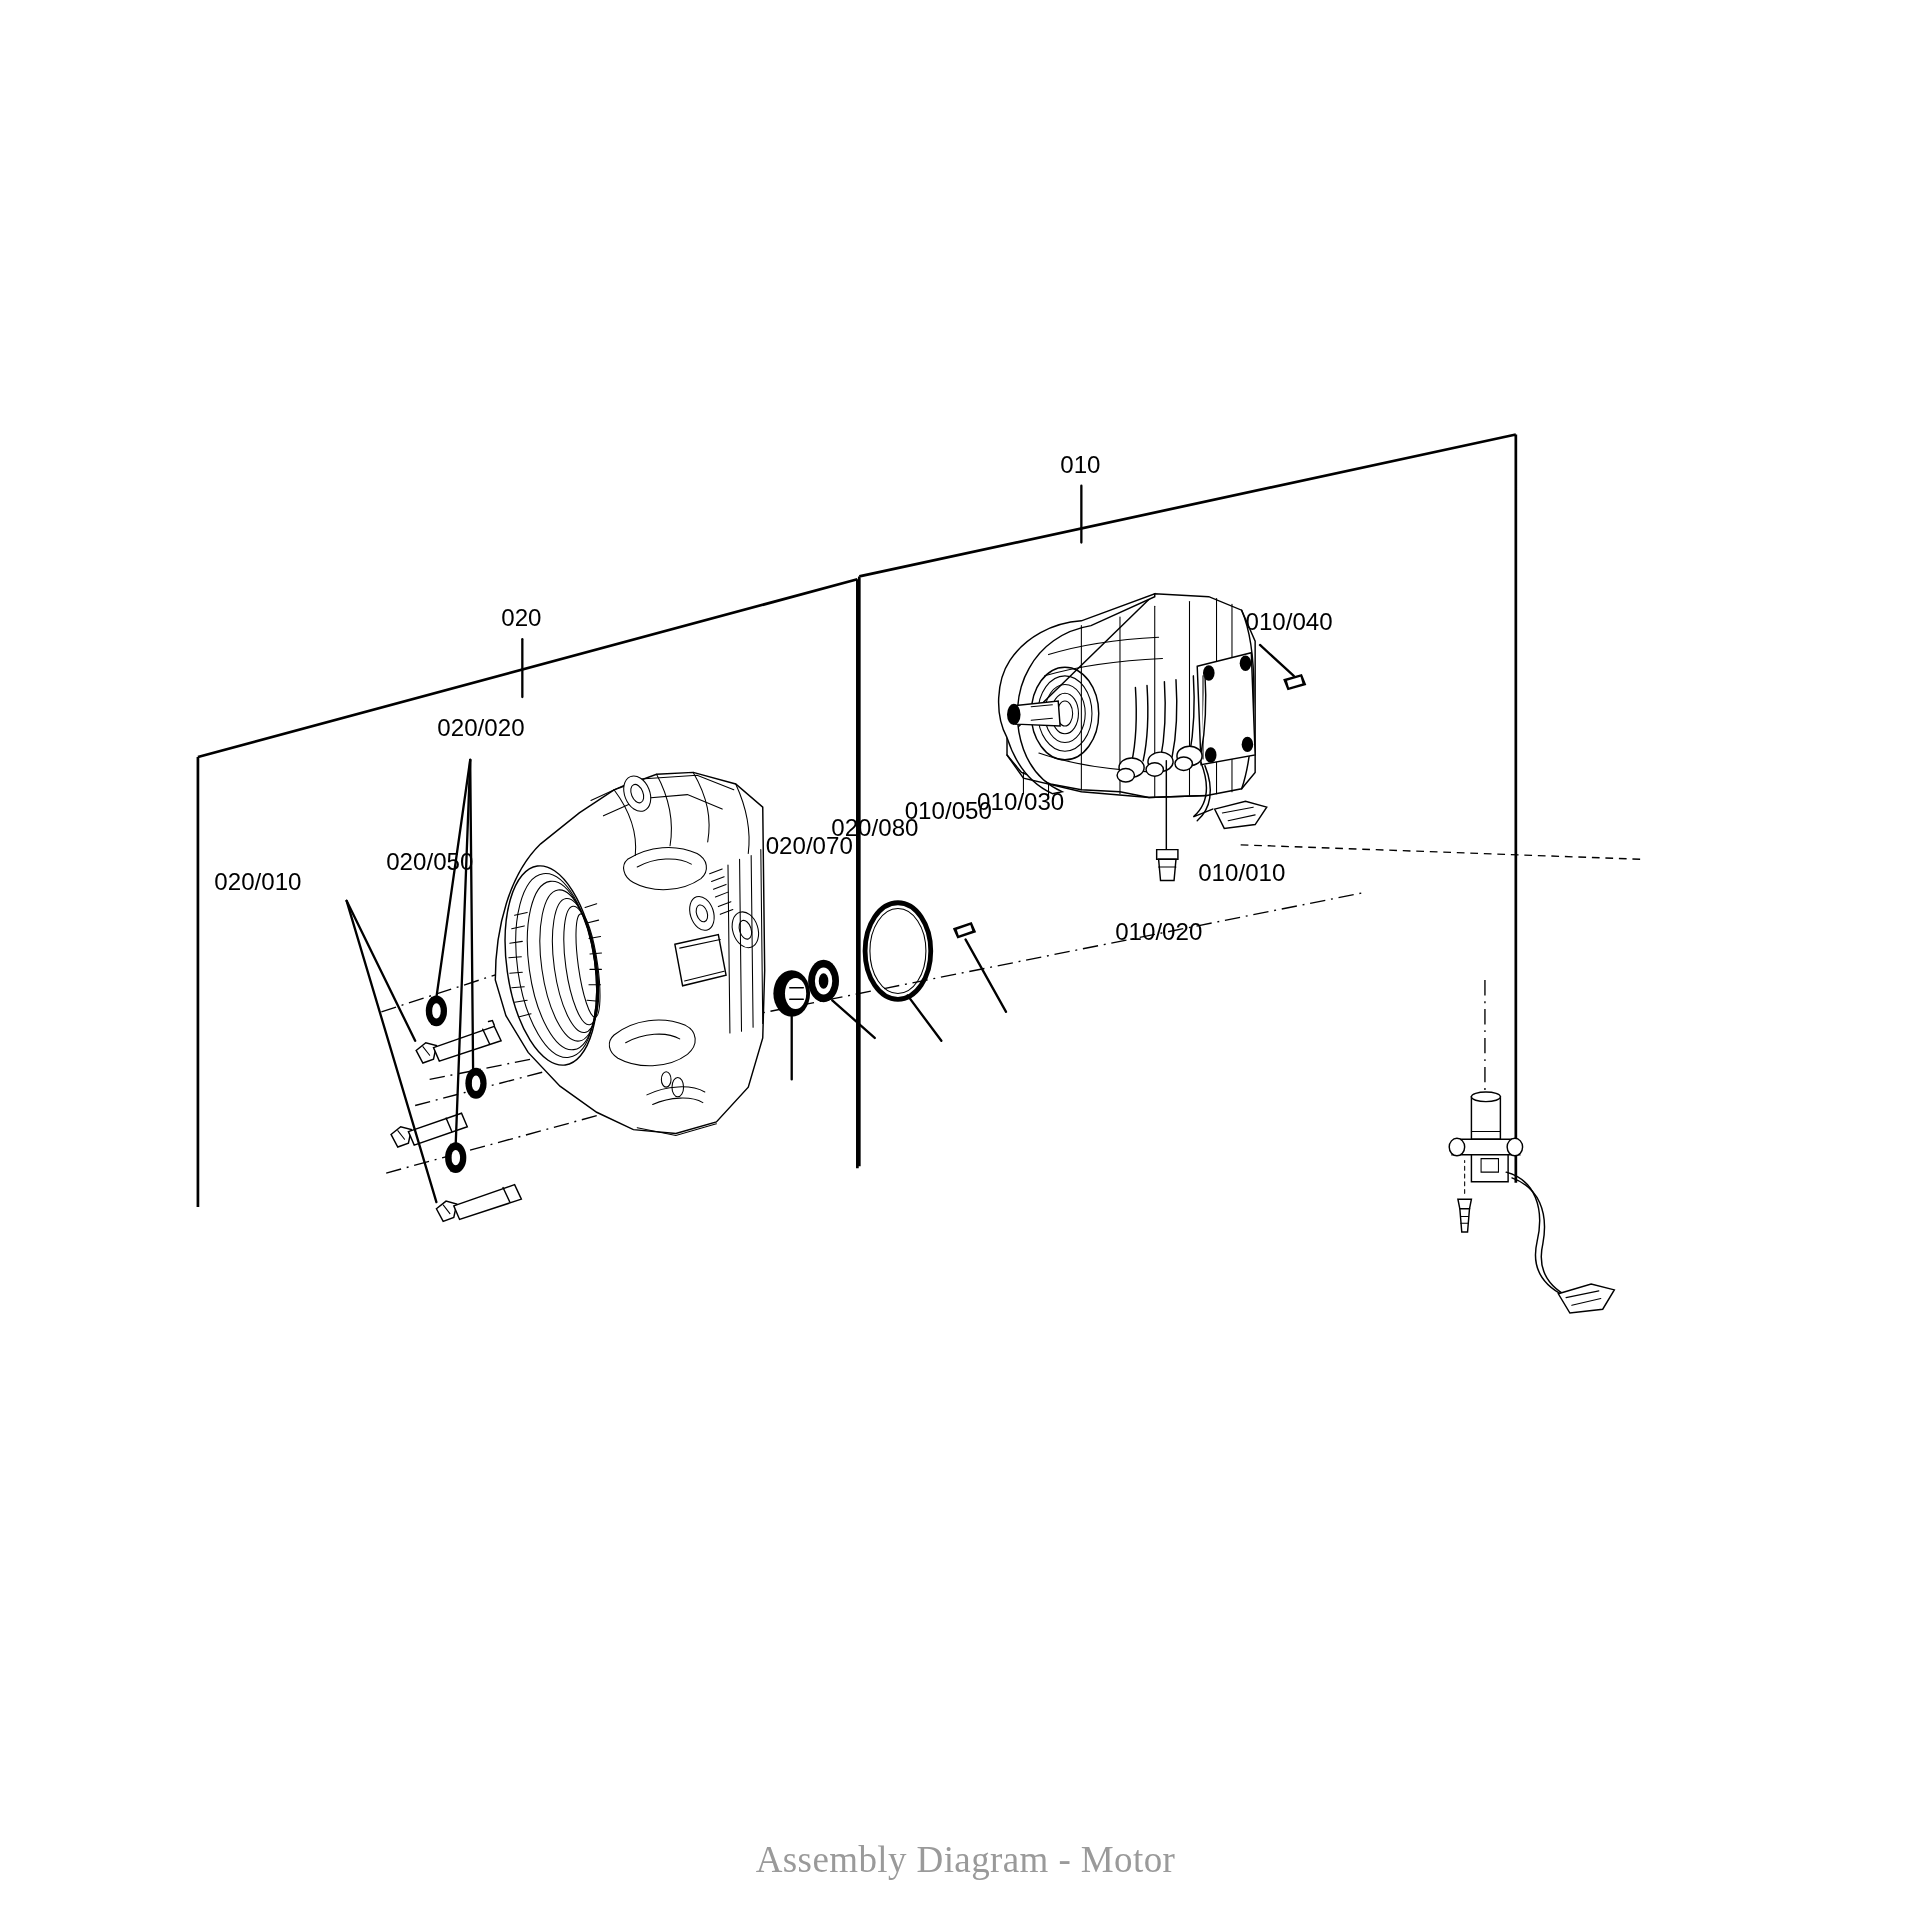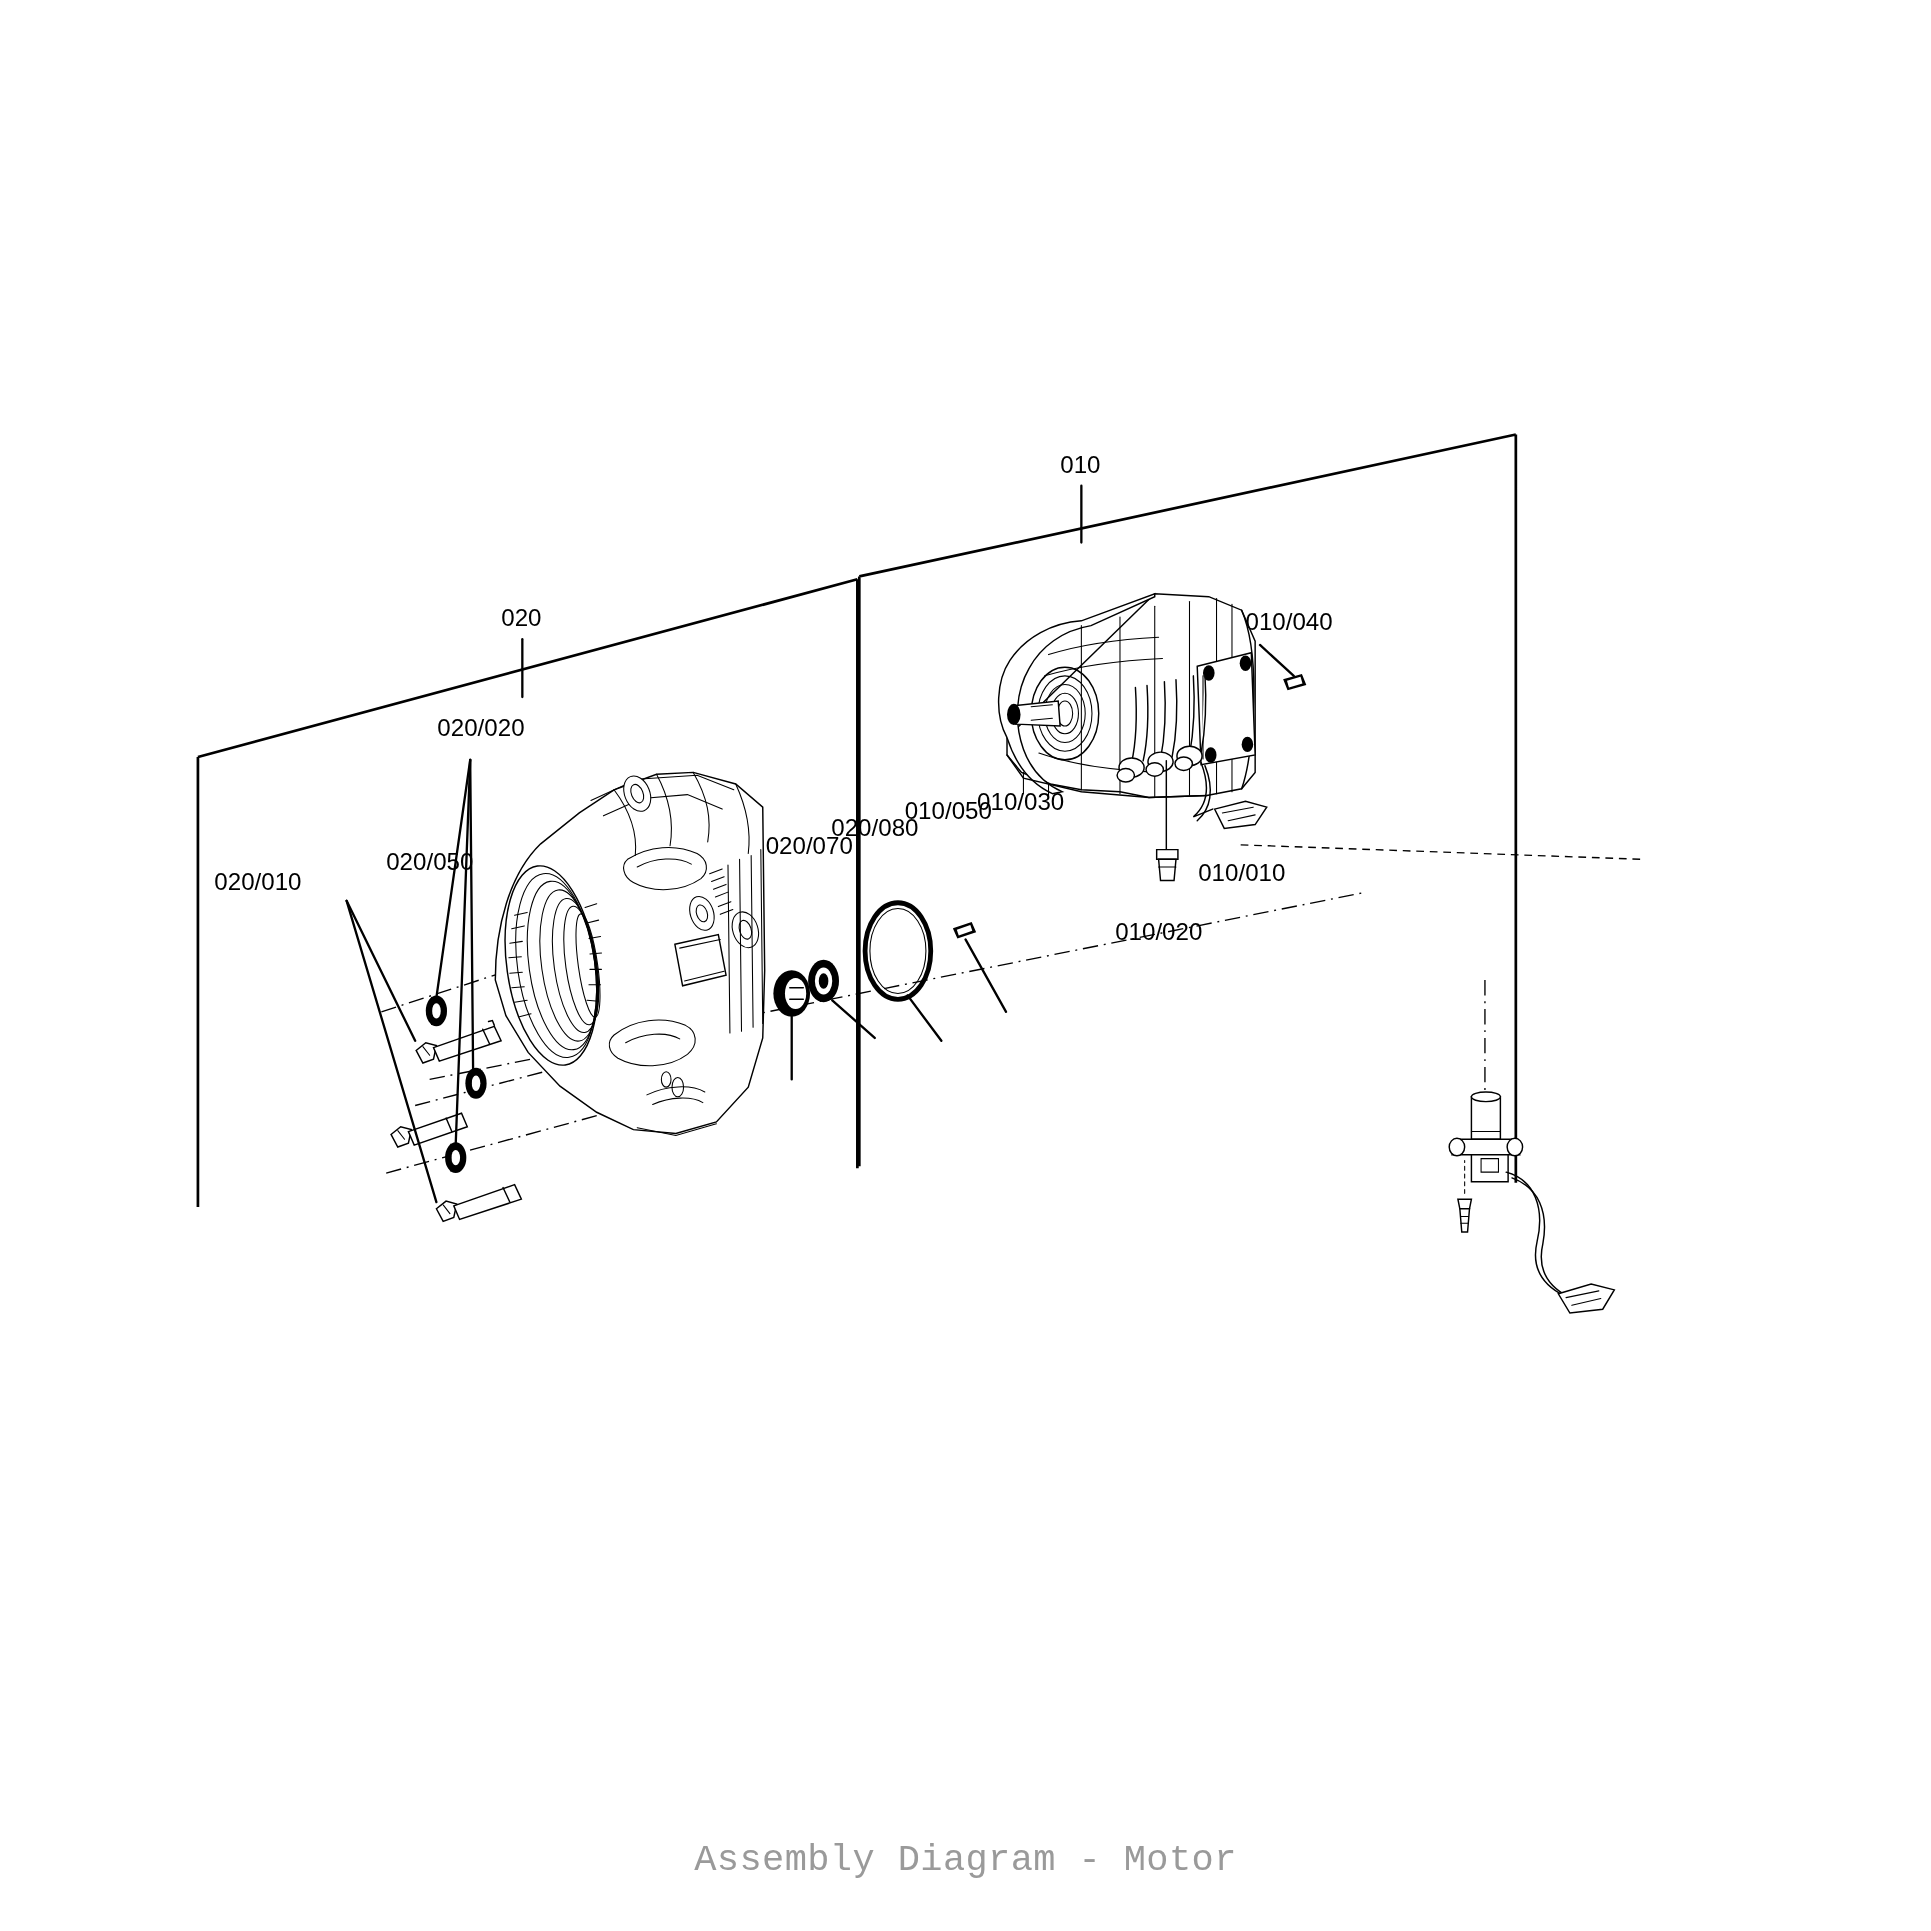--- a/index.html
+++ b/index.html
@@ -22,21 +22,21 @@
     top: 0;
     width: 1931px;
     height: 1931px;
   }
   .cap {
     position: absolute;
     left: 0;
     right: 0;
     bottom: 50px;
     text-align: center;
-    font-family: Liberation Mono, monospace;
+    font-family: Liberation Serif, serif;
     font-size: 37px;
     color: #9a9a9a;
     letter-spacing: 0.4px;
   }
   text.lbl {
     font-family: "Liberation Sans", sans-serif;
     font-size: 25px;
     fill: #000000;
   }
   .ln   { stroke:#000; stroke-width:2.4; fill:none; stroke-linecap:round; }

